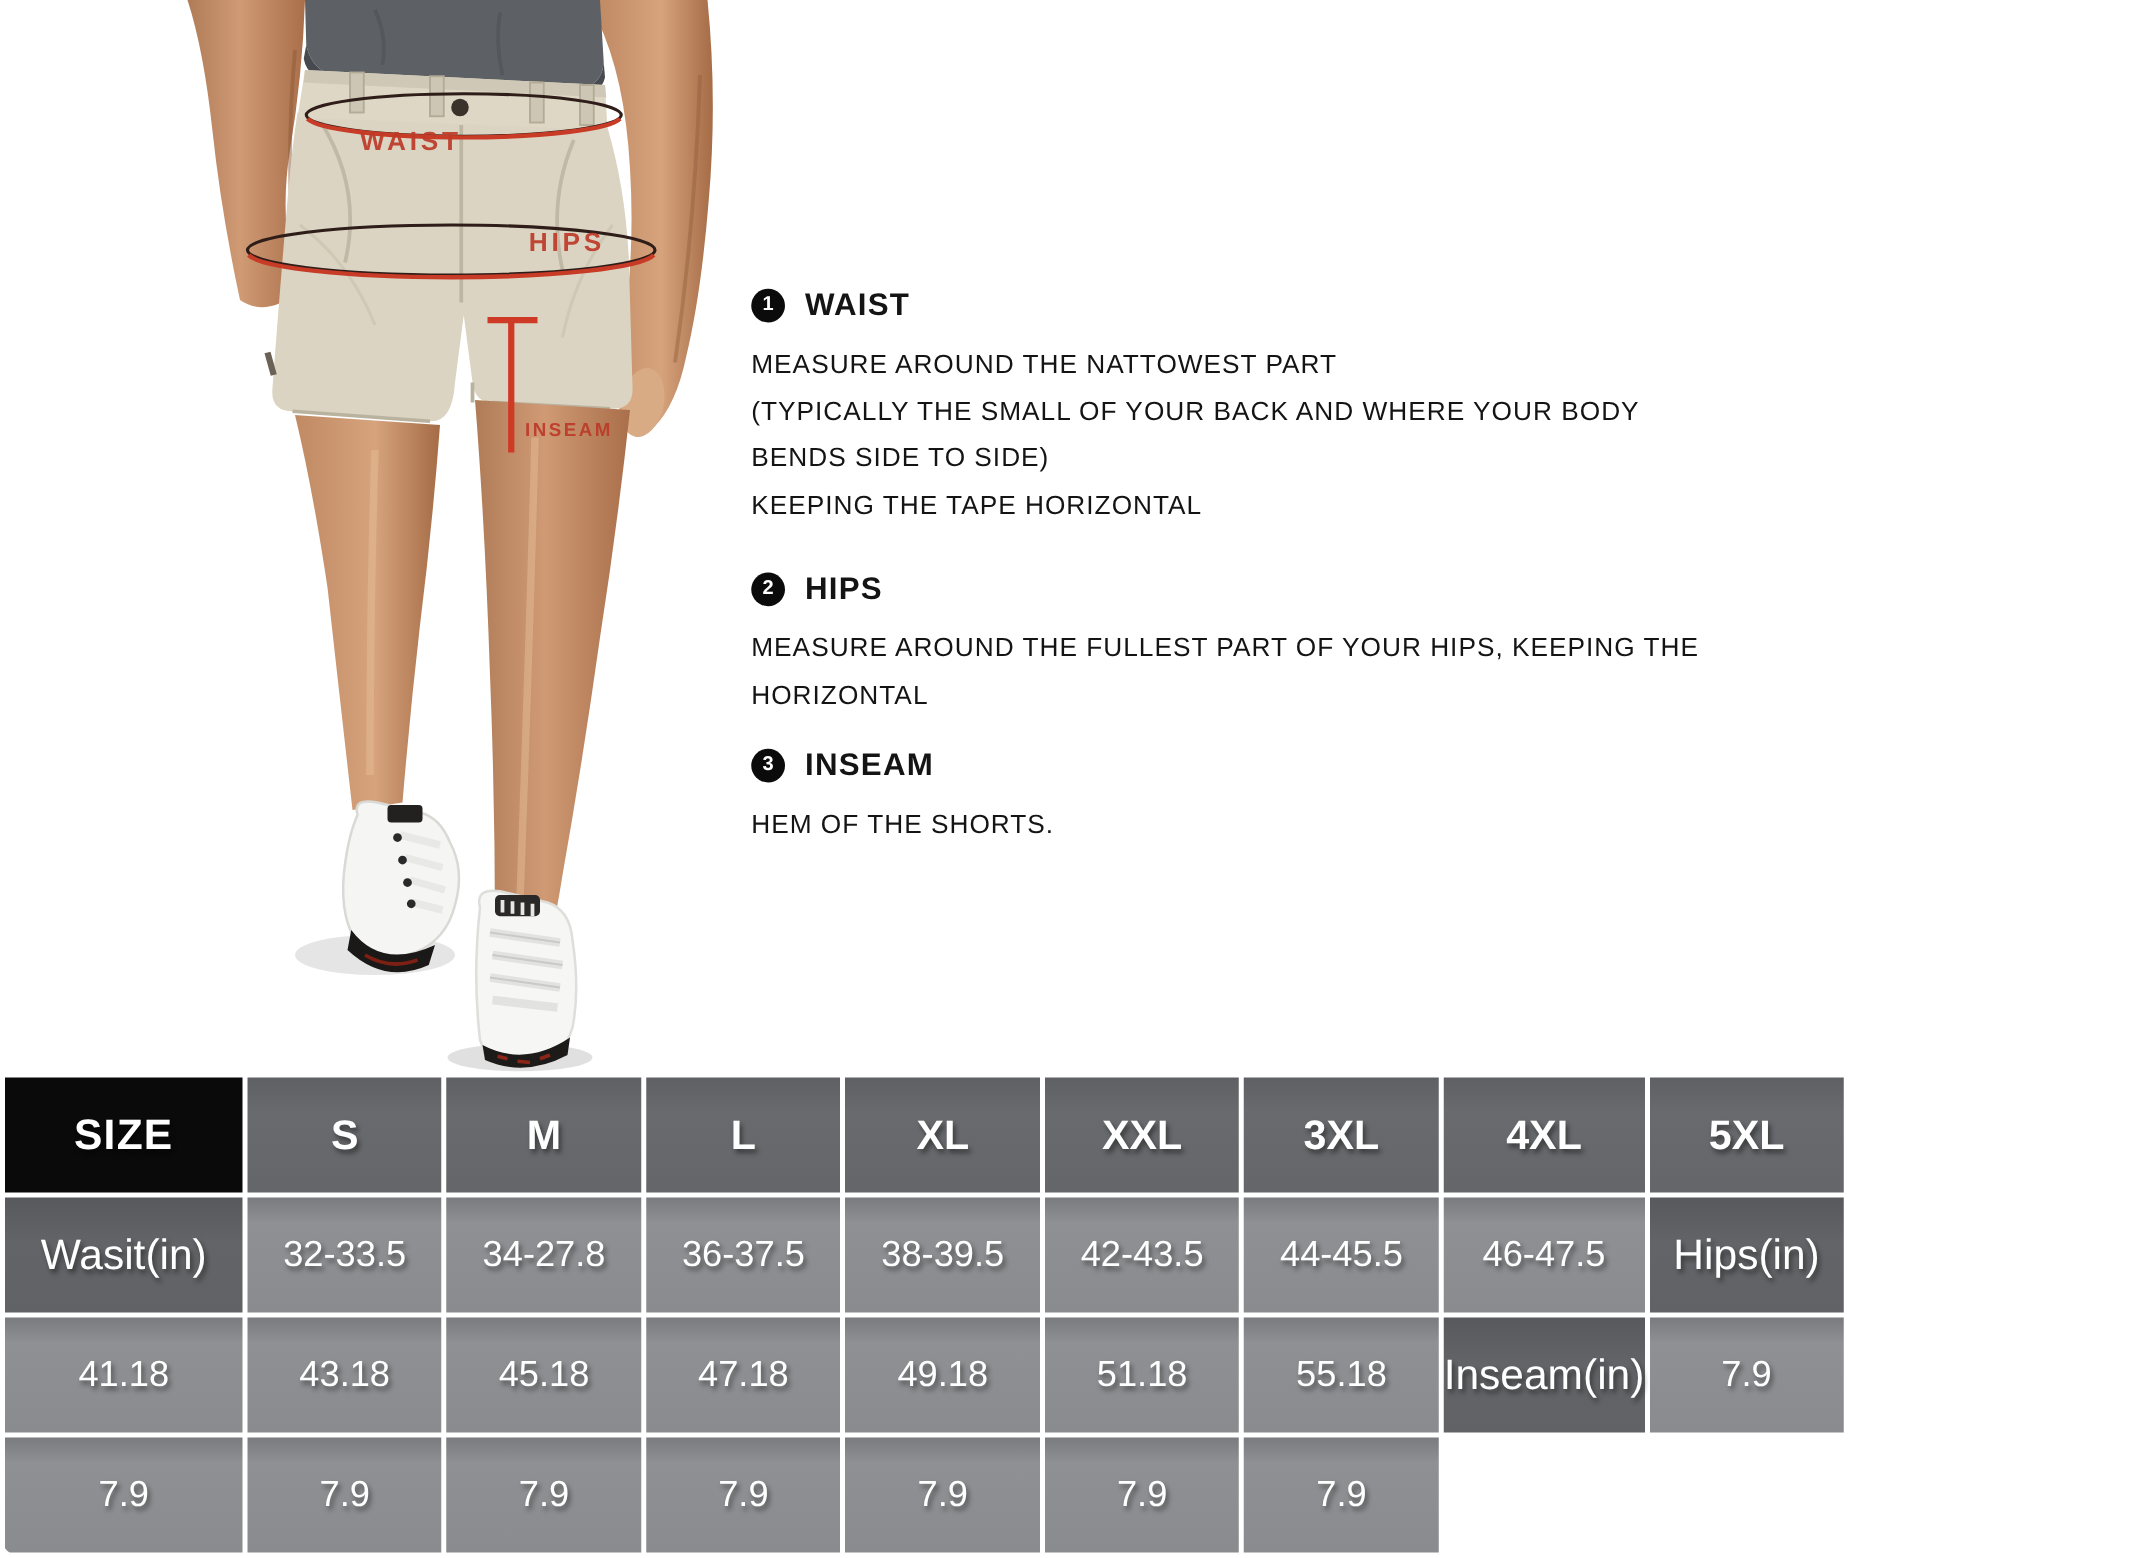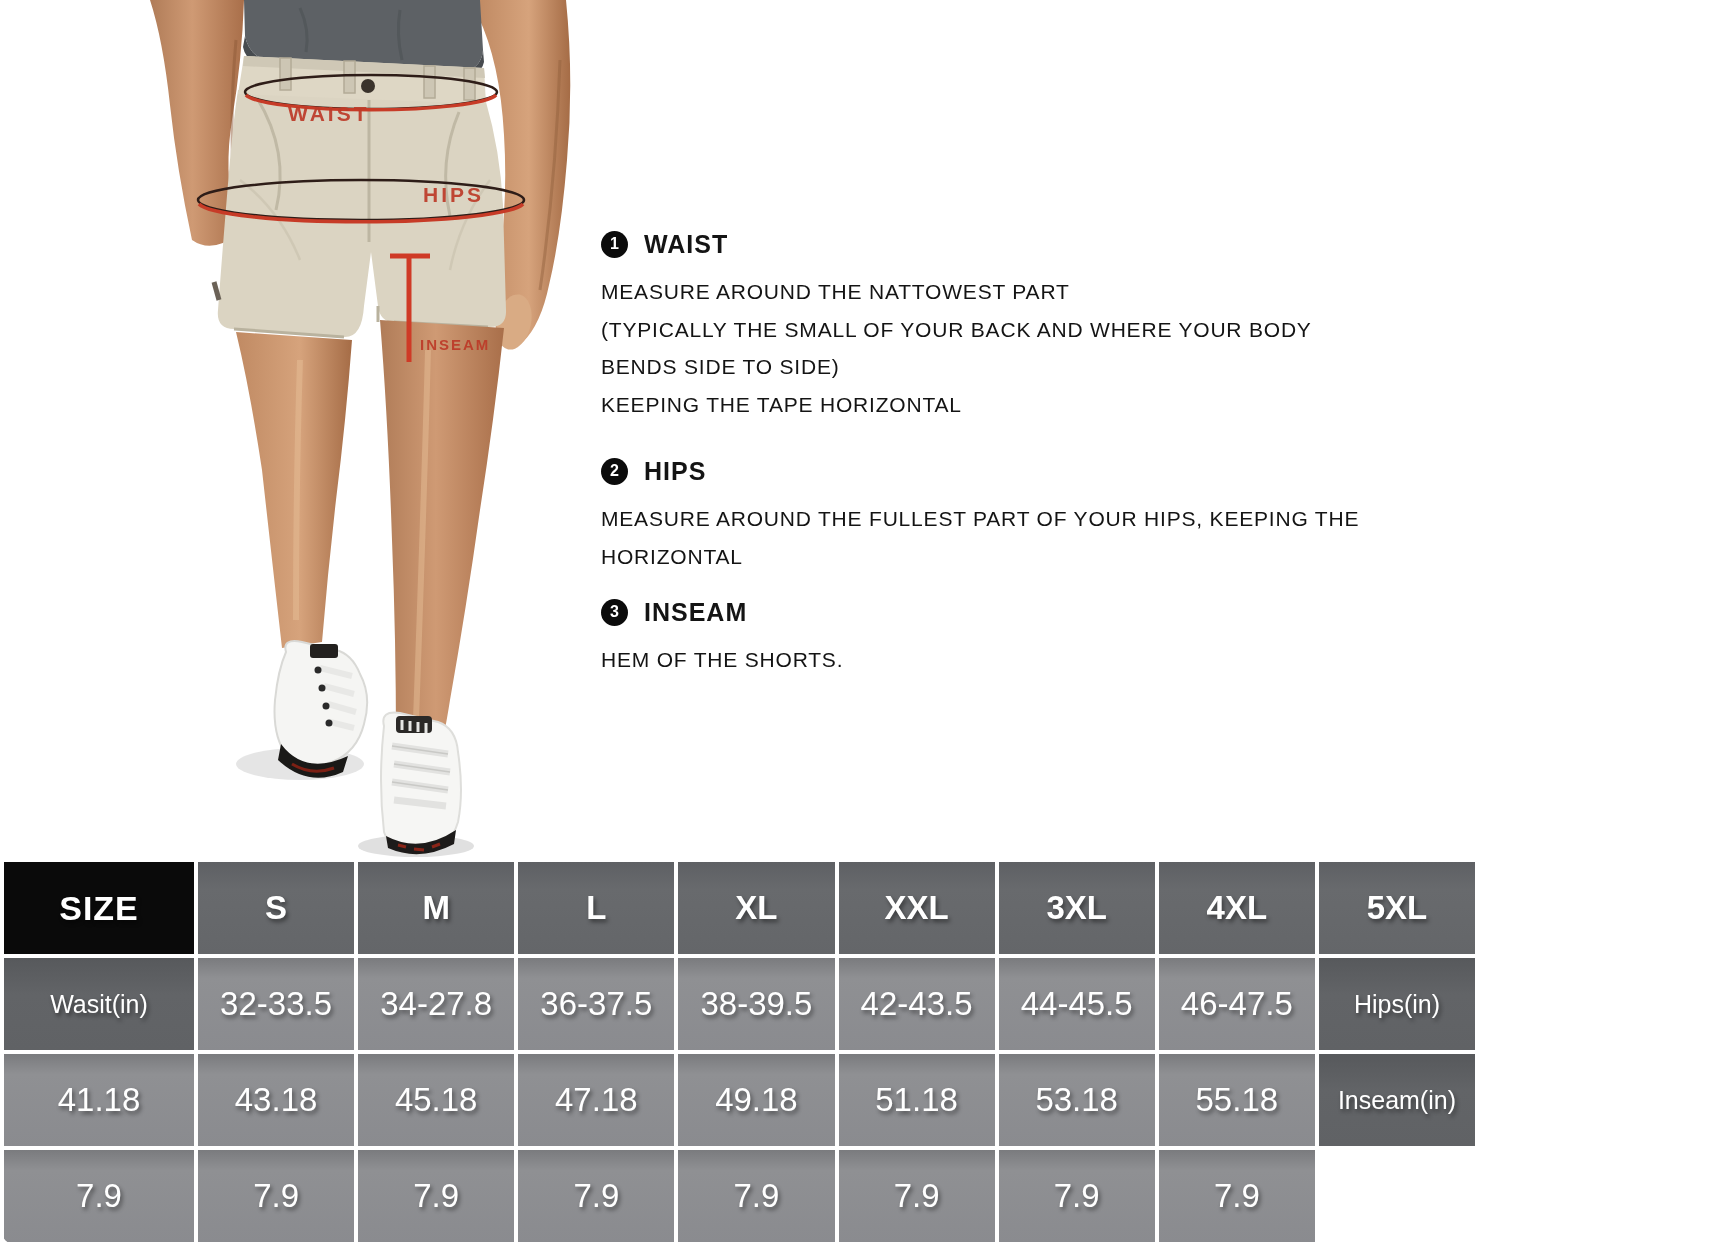--- a/index.html
+++ b/index.html
@@ -29,22 +29,22 @@
 
   
   .size-table{position:absolute;left:0;top:858px;width:1479px;height:388px;background:#ffffff;
               box-sizing:border-box;padding:4px;display:grid;
               grid-template-columns:190px repeat(8,1fr);grid-template-rows:repeat(4,1fr);gap:4px;}
   .cell{display:flex;align-items:center;justify-content:center;color:#fff;
         text-shadow:2px 3px 4px rgba(0,0,0,.45);}
   .c-size{background:#0a0a0a;font-size:34px;font-weight:bold;letter-spacing:1px;}
   .c-hdr{background:linear-gradient(180deg,#5e6064 0%,#686a6d 30%,#646669 100%);
          font-size:33px;font-weight:bold;}
-  .c-label{background:linear-gradient(180deg,#57595c 0%,#626467 40%,#606265 100%);font-size:25px;}
-  .c-val{background:linear-gradient(180deg,#7a7b7e 0%,#8f9093 22%,#8a8b8f 100%);font-size:33px;}
+  .c-label{background:linear-gradient(180deg,#57595c 0%,#626467 40%,#606265 100%);font-size:34px;}
+  .c-val{background:linear-gradient(180deg,#7a7b7e 0%,#8f9093 22%,#8a8b8f 100%);font-size:29px;}
 </style>
 </head>
 <body>
 
 <div class="page">
 
   <div class="photo">
     <svg width="660" height="858" viewBox="0 0 660 858">
       <defs>
         <linearGradient id="skin" x1="0" y1="0" x2="1" y2="0">
@@ -199,21 +199,20 @@
     <div class="cell c-val">44-45.5</div>
     <div class="cell c-val">46-47.5</div>
 
     <div class="cell c-label">Hips(in)</div>
     <div class="cell c-val">41.18</div>
     <div class="cell c-val">43.18</div>
     <div class="cell c-val">45.18</div>
     <div class="cell c-val">47.18</div>
     <div class="cell c-val">49.18</div>
     <div class="cell c-val">51.18</div>
-    <div class="cell c-val">53.18</div>
     <div class="cell c-val">55.18</div>
 
     <div class="cell c-label">Inseam(in)</div>
     <div class="cell c-val">7.9</div>
     <div class="cell c-val">7.9</div>
     <div class="cell c-val">7.9</div>
     <div class="cell c-val">7.9</div>
     <div class="cell c-val">7.9</div>
     <div class="cell c-val">7.9</div>
     <div class="cell c-val">7.9</div>

